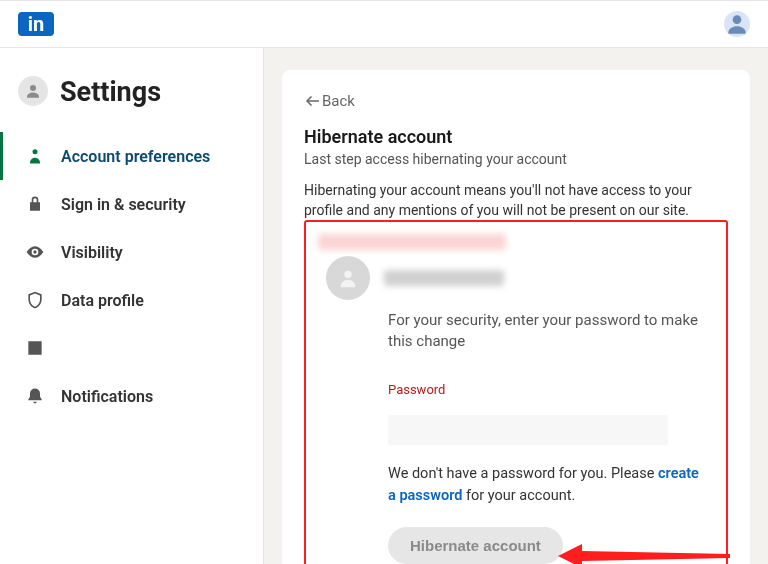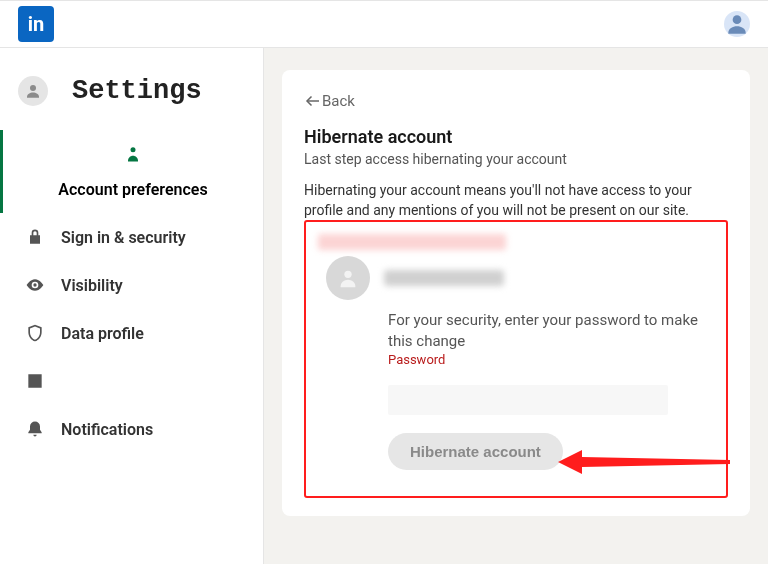--- a/index.html
+++ b/index.html
@@ -1,47 +1,47 @@
 <!DOCTYPE html>
 <html><head>
   <meta charset="utf-8">
   <style>
     * { margin: 0; padding: 0; box-sizing: border-box; }
     body { font-family: -apple-system, BlinkMacSystemFont, "Segoe UI", Roboto, sans-serif; background: #f3f2ef; color: #191919; overflow: hidden; }
     .topbar { height: 48px; background: #fff; border-top: 1px solid #e5e5e5; border-bottom: 1px solid #e5e5e5; display: flex; align-items: center; padding: 0 18px; justify-content: space-between; }
-    .logo { width: 36px; height: 36px; background: #0a66c2; border-radius: 4px; display: flex; align-items: center; justify-content: center; color: #fff; font-weight: 700; font-size: 20px; }
+    .logo { width: 36px; height: 24px; background: #0a66c2; border-radius: 4px; display: flex; align-items: center; justify-content: center; color: #fff; font-weight: 700; font-size: 20px; }
     .avatar-top { width: 26px; height: 26px; border-radius: 50%; background: #d9e5f7; display: flex; align-items: center; justify-content: center; }
     .layout { display: flex; height: calc(564px - 48px); }
     .sidebar { width: 264px; background: #fff; border-right: 1px solid #e5e5e5; padding-top: 28px; }
-    .sidebar-header { display: flex; align-items: flex-end; gap: 24px; padding: 0 18px 24px 18px; font-family: Liberation Mono, monospace; }
+    .sidebar-header { display: flex; align-items: flex-start; gap: 12px; padding: 0 18px 24px 18px; }
     .sidebar-avatar { width: 30px; height: 30px; border-radius: 50%; background: #e5e5e5; display: flex; align-items: center; justify-content: center; }
     .sidebar-avatar svg { width: 18px; height: 18px; fill: #8b8b8b; }
     .settings-title { font-size: 27px; font-weight: 700; color: #222; }
     .nav { list-style: none; }
     .nav-item { display: flex; align-items: center; gap: 16px; padding: 14px 22px; font-size: 16px; font-weight: 600; cursor: pointer; border-left: 3px solid transparent; }
-    .nav-item.active { color: #000000; border-left-color: #057642; flex-direction: column; }
+    .nav-item.active { color: #0c4a6e; border-left-color: #057642; }
     .nav-item svg { width: 20px; height: 20px; flex-shrink: 0; }
     .nav-item.active svg { fill: #057642; }
     .nav-item:not(.active) { color: #333; }
     .nav-item:not(.active) svg { fill: #555; }
     .main { flex: 1; padding: 22px 18px; }
     .card { background: #fff; border-radius: 8px; padding: 22px 22px 18px 22px; position: relative; }
     .back { display: inline-flex; align-items: center; gap: 0; color: #666; font-size: 15px; cursor: pointer; margin-bottom: 16px; }
     .back svg { width: 18px; height: 18px; }
     .card h2 { font-size: 18px; font-weight: 600; margin-bottom: 4px; }
     .subtitle { font-size: 14px; color: #555; margin-bottom: 14px; }
     .desc { font-size: 14px; color: #333; line-height: 1.4; }
     .boxed { border: 2px solid #ff1d1d; border-radius: 3px; padding: 12px 20px 26px 20px; position: relative; }
     .blur-bar { height: 16px; background: #fcd4d4; filter: blur(3px); border-radius: 2px; margin-bottom: 6px; margin-left: -8px; margin-right: 200px; }
     .user-row { display: flex; align-items: center; gap: 14px; margin-bottom: 10px; }
     .user-avatar { width: 44px; height: 44px; border-radius: 50%; background: #d8d8d8; display: flex; align-items: center; justify-content: center; }
     .user-avatar svg { width: 22px; height: 22px; fill: #f3f3f3; }
     .user-name-blur { width: 120px; height: 16px; background: #d0d0d0; filter: blur(3px); border-radius: 3px; }
     .inner-content { padding-left: 62px; }
-    .security-text { font-size: 15px; color: #555; line-height: 1.4; margin-bottom: 0; }
+    .security-text { font-size: 15px; color: #555; line-height: 1.4; margin-bottom: 30px; }
     .pw-label { font-size: 13px; color: #b91c1c; margin-bottom: 18px; }
     .pw-input { width: 88%; height: 30px; background: #f7f7f7; border: none; border-radius: 2px; margin-bottom: 18px; padding: 0 8px; font-size: 14px; }
     .no-pw { font-size: 14.5px; color: #333; line-height: 1.5; margin-bottom: 20px; }
     .no-pw a { color: #0a66c2; font-weight: 600; text-decoration: none; cursor: pointer; }
     .hib-btn { background: #e6e6e6; color: #8a8a8a; font-weight: 600; font-size: 15px; border: none; border-radius: 22px; padding: 10px 22px; cursor: not-allowed; }
     .arrow-svg { position: absolute; right: -6px; bottom: 14px; width: 180px; height: 40px; }
   </style>
 </head>
 <body>
 
@@ -127,20 +127,23 @@
                 <circle cx="12" cy="8" r="4"></circle>
                 <path d="M4 21c0-4 4-7 8-7s8 3 8 7v1H4z"></path>
               </svg>
           </div>
           <div class="user-name-blur"></div>
         </div>
         <div class="inner-content">
           <div class="security-text">For your security, enter your password to make this change</div>
           <div class="pw-label">Password</div>
           <input class="pw-input" type="password" style="">
+          <div class="no-pw">
+            <span>We don't have a password for you. Please </span><a>create a password</a><span> for your account.</span>
+          </div>
           <button class="hib-btn" disabled="">Hibernate account</button>
         </div>
         <svg class="arrow-svg" viewBox="0 0 180 40">
           <defs>
               <linearGradient id="ag" x1="0" y1="0" x2="1" y2="0">
                 <stop offset="0" stop-color="#ff1d1d"></stop>
                 <stop offset="1" stop-color="#ff1d1d"></stop>
               </linearGradient>
             </defs>
           <polygon points="6,20 30,8 30,15 178,18 178,22 30,25 30,32" fill="#ff1d1d"></polygon>

